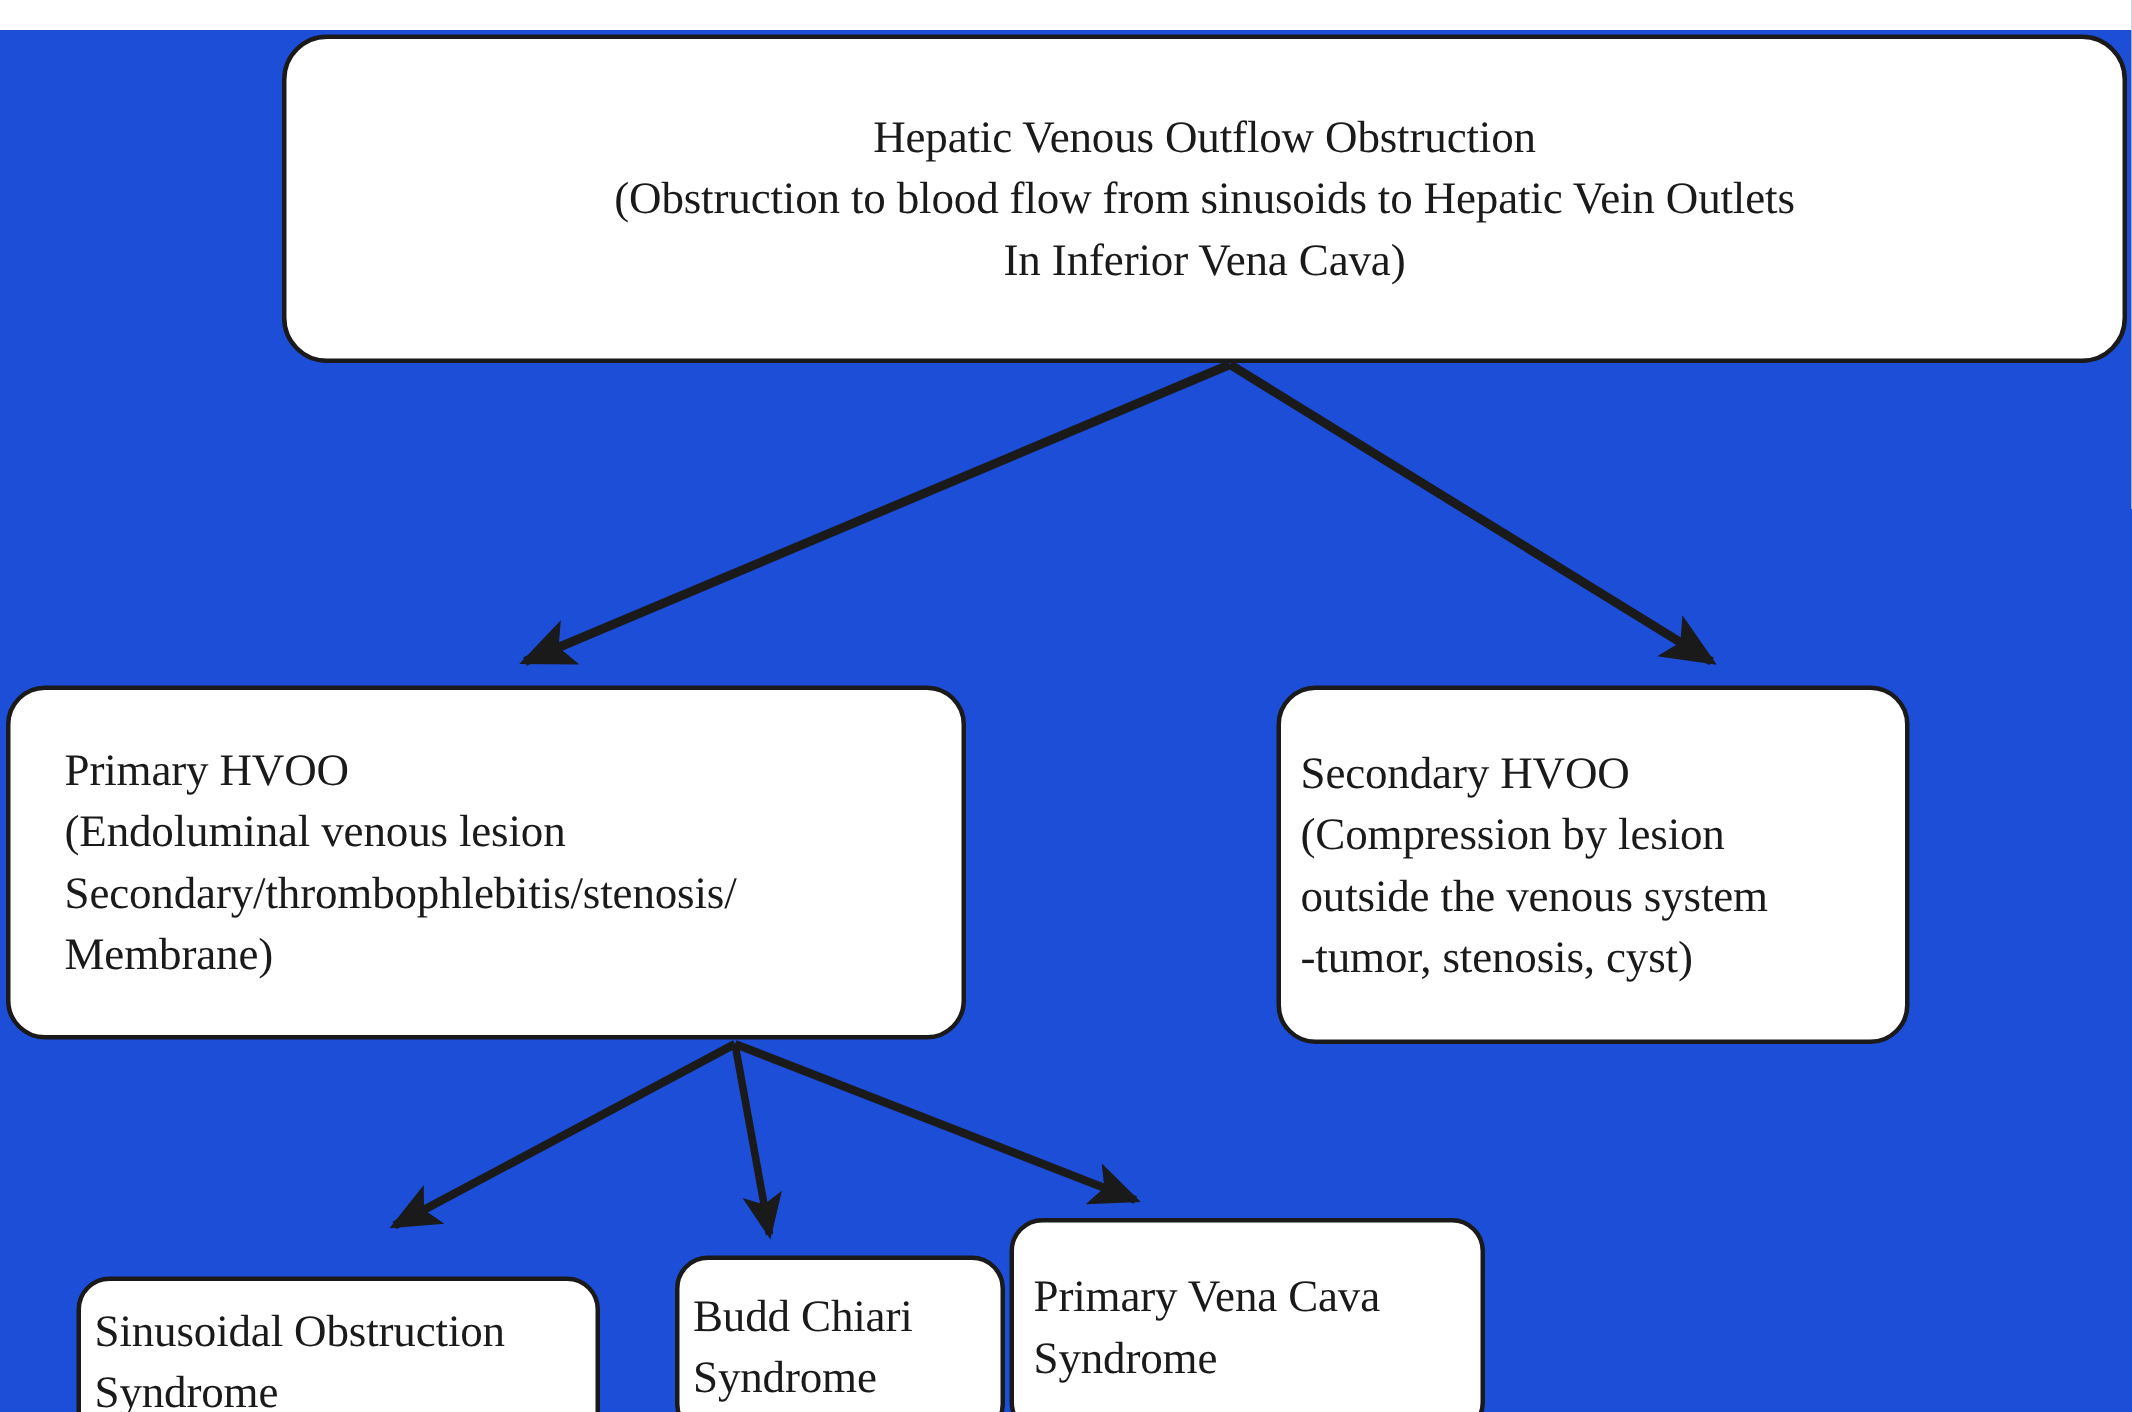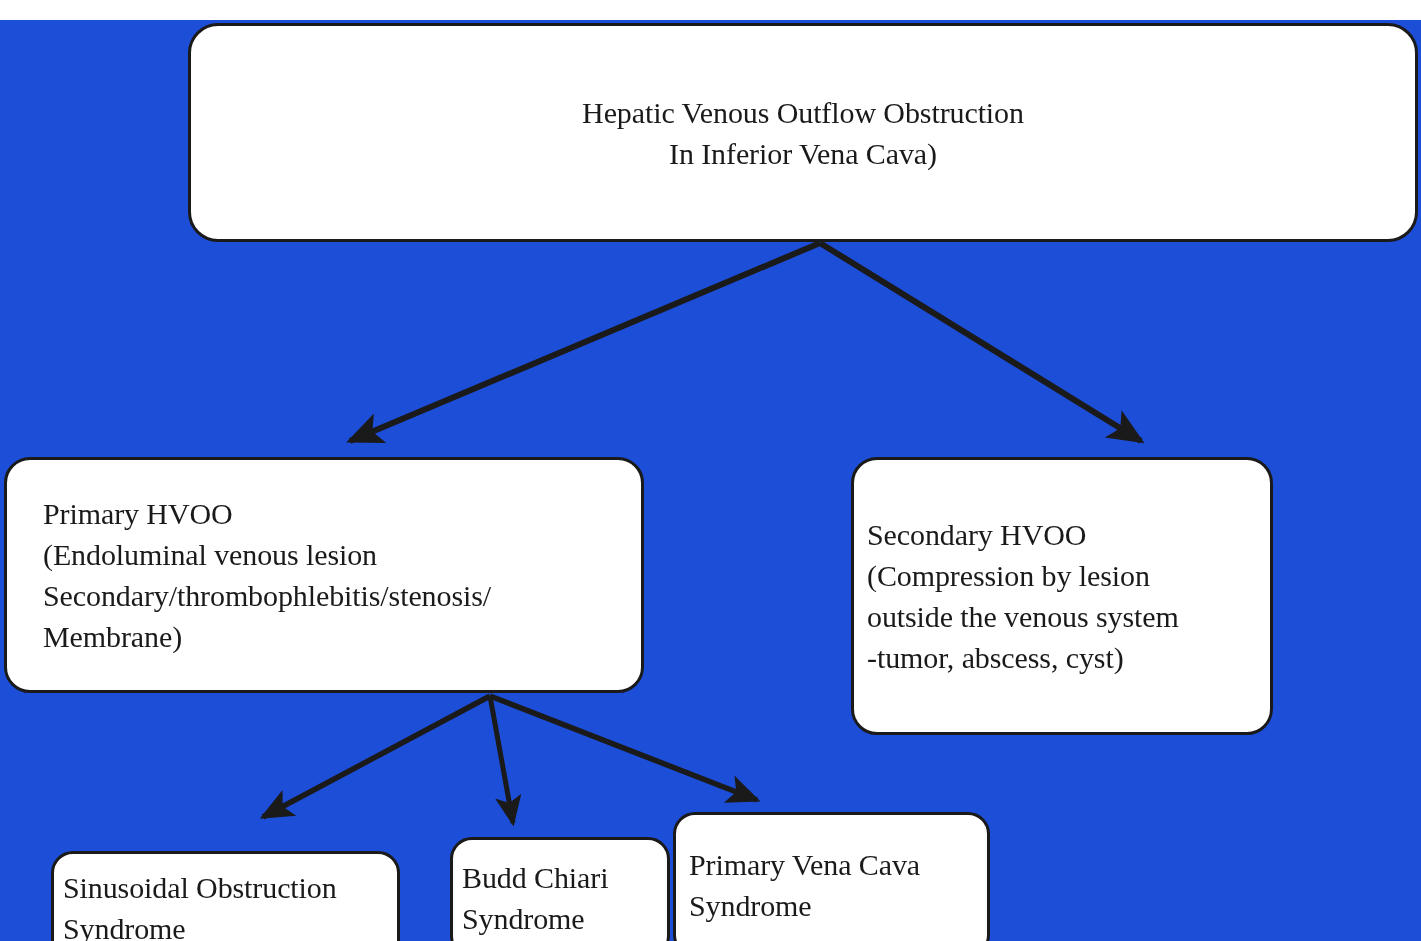--- a/index.html
+++ b/index.html
@@ -64,21 +64,21 @@
     top: 437px;
     width: 640px;
     height: 236px;
     padding-left: 36px;
     padding-right: 20px;
   }
   #node-secondary {
     left: 851px;
     top: 437px;
     width: 422px;
-    height: 278px;
+    height: 239px;
     padding-left: 13px;
     padding-right: 8px;
   }
   
   #node-sos {
     left: 51px;
     top: 831px;
     width: 349px;
     height: 113px;
     border-radius: 22px;
@@ -129,35 +129,36 @@
     <g>
       <line x1="490" y1="676" x2="513" y2="803" stroke="#1a1a1a" stroke-width="5" stroke-linecap="butt" marker-end="url(#arrowhead)"></line>
     </g>
     <g>
       <line x1="490" y1="676" x2="757" y2="780" stroke="#1a1a1a" stroke-width="5.5" stroke-linecap="butt" marker-end="url(#arrowhead)"></line>
     </g>
   </svg>
 
   <div class="node" id="node-root">
     <span class="line">Hepatic Venous Outflow Obstruction</span>
+    <span class="line">(Obstruction to blood flow from sinusoids to Hepatic Vein Outlets</span>
     <span class="line">In Inferior Vena Cava)</span>
   </div>
 
   <div class="node" id="node-primary">
     <span class="line">Primary HVOO</span>
     <span class="line">(Endoluminal venous lesion</span>
     <span class="line">Secondary/thrombophlebitis/stenosis/</span>
     <span class="line">Membrane)</span>
   </div>
 
   <div class="node" id="node-secondary">
     <span class="line">Secondary HVOO</span>
     <span class="line">(Compression by lesion</span>
     <span class="line">outside the venous system</span>
-    <span class="line">-tumor, abscess, cyst)</span>
+    <span class="line">-tumor, stenosis, cyst)</span>
   </div>
 
   <div class="node" id="node-sos">
     <span class="line">Sinusoidal Obstruction</span>
     <span class="line">Syndrome</span>
   </div>
 
   <div class="node" id="node-bcs">
     <span class="line">Budd Chiari</span>
     <span class="line">Syndrome</span>

